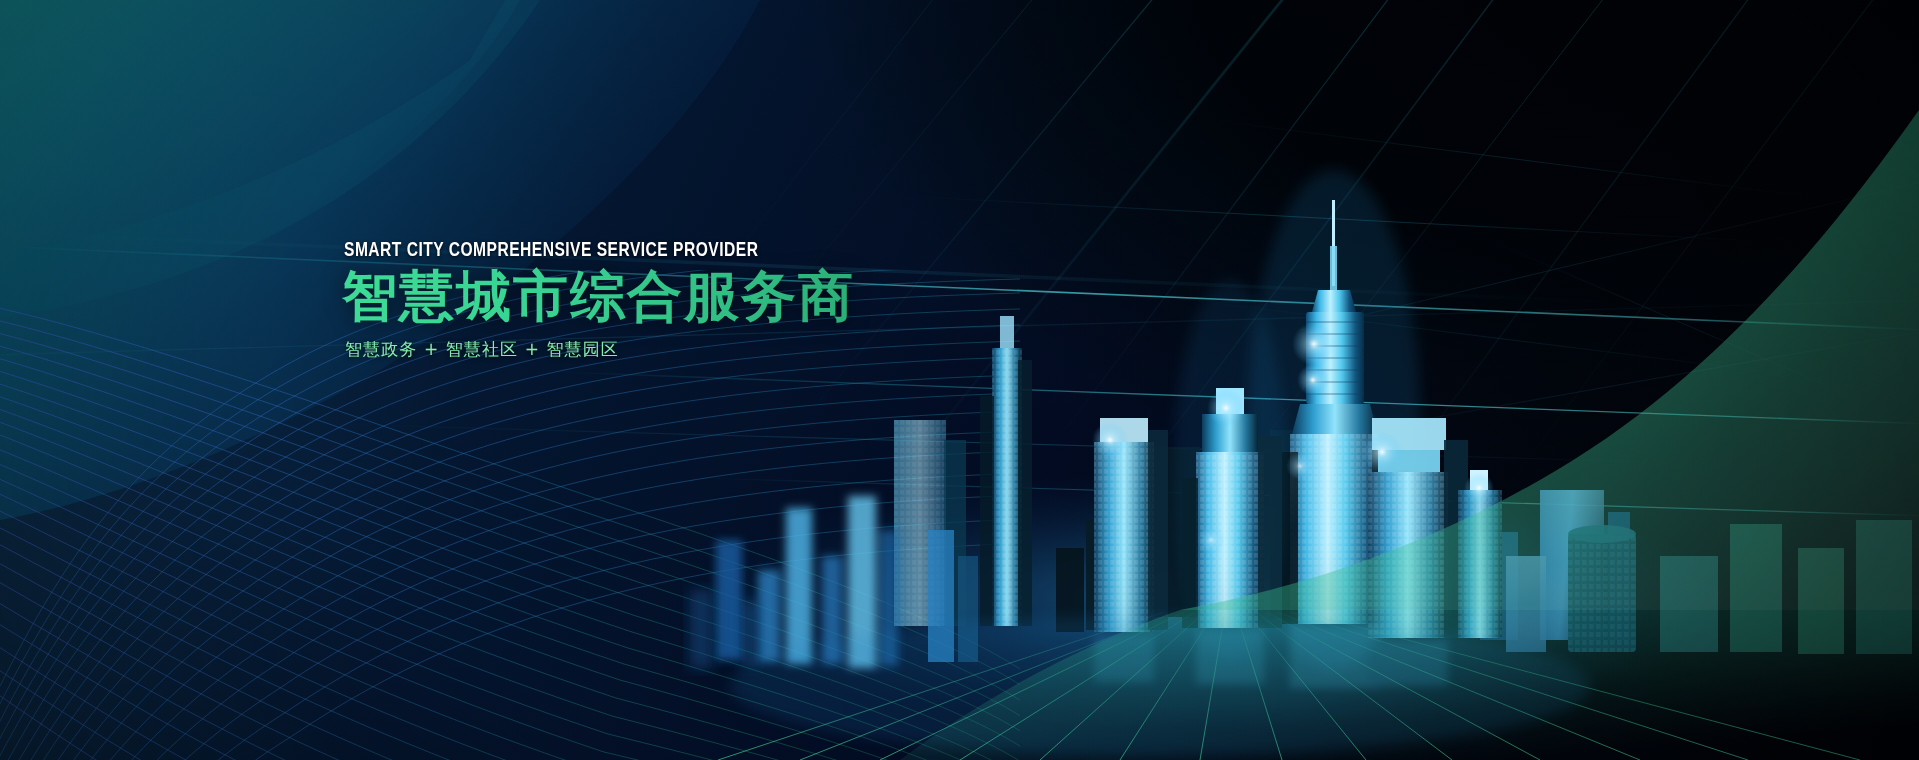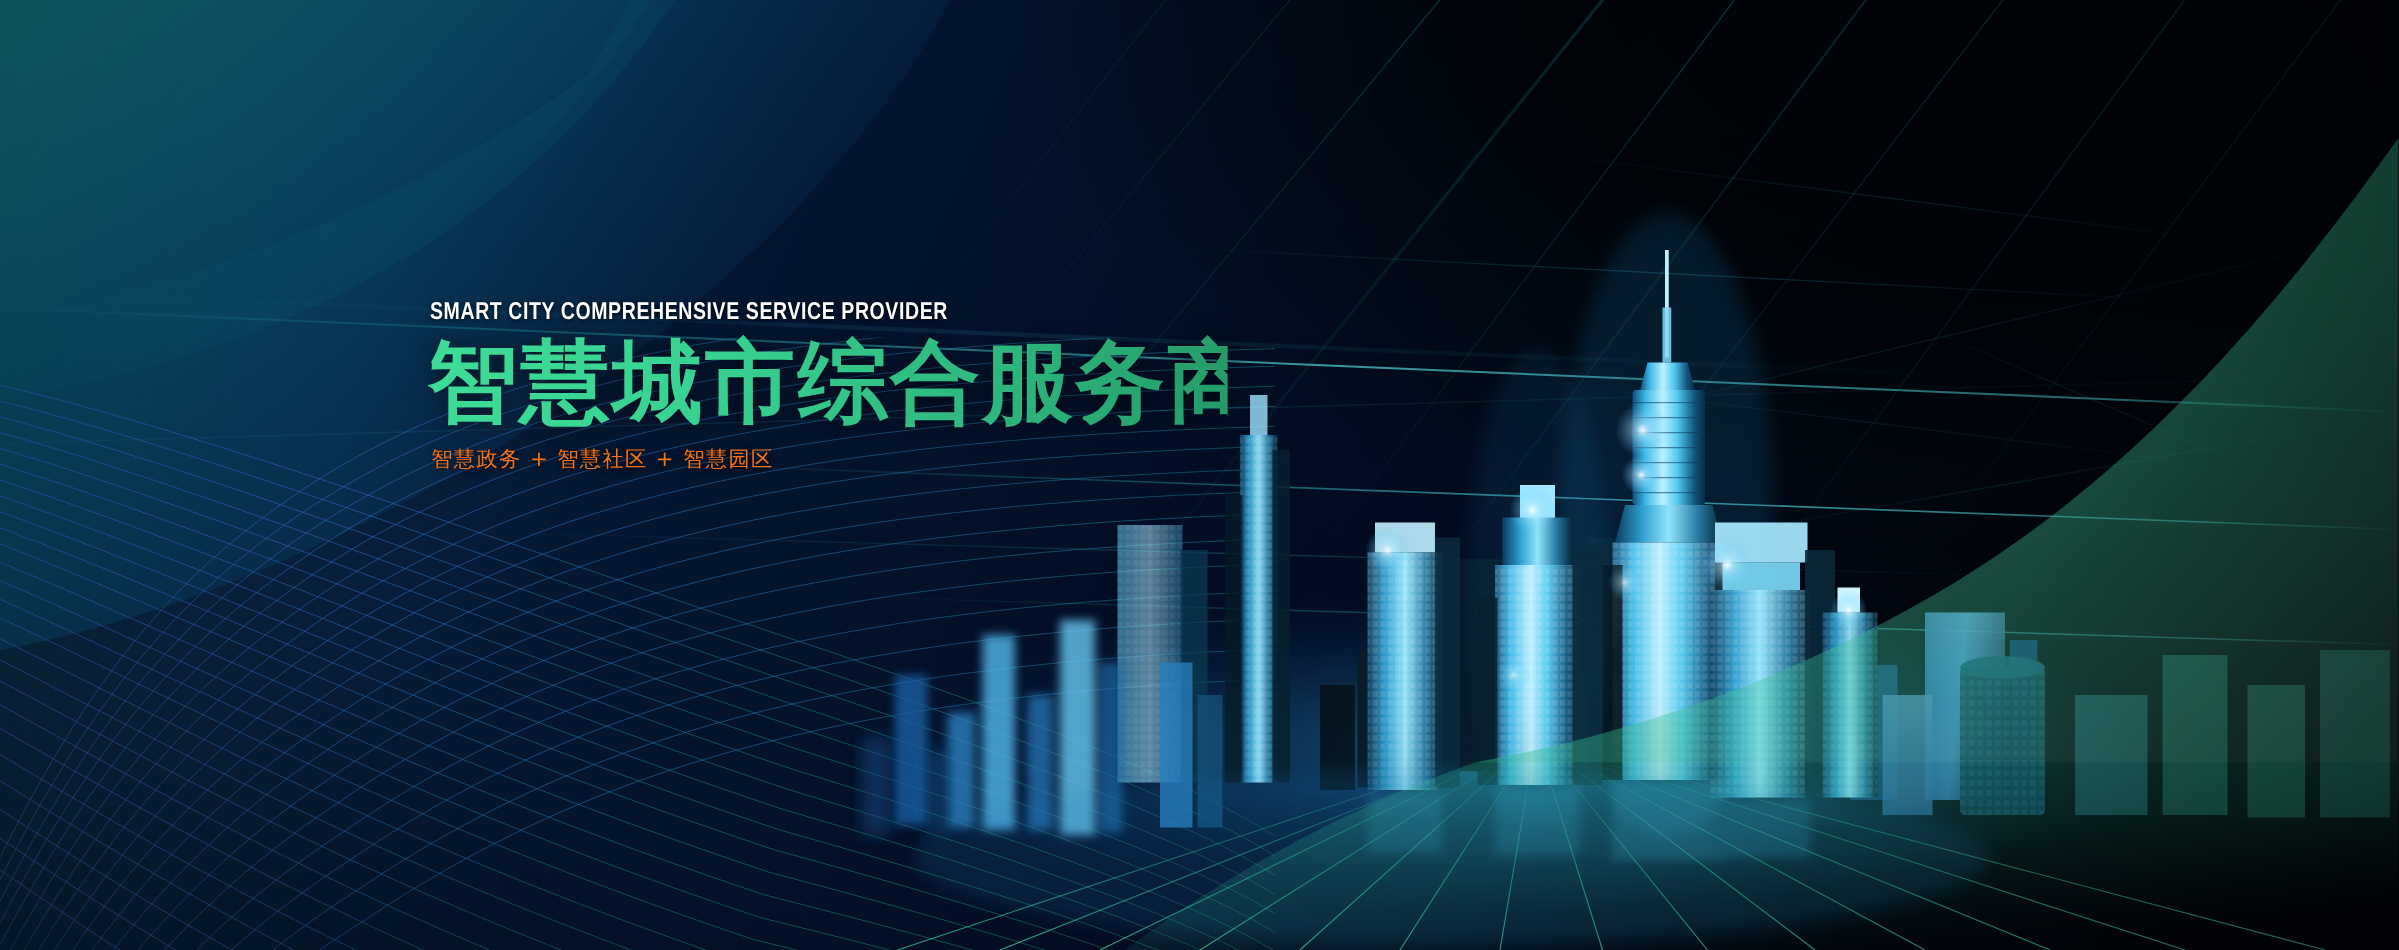--- a/index.html
+++ b/index.html
@@ -70,38 +70,38 @@
     letter-spacing:0.6px;
     color:#ffffff;
     font-family:"Liberation Sans Narrow","Liberation Sans",sans-serif;
     transform:scaleX(0.80);
     transform-origin:left center;
     white-space:nowrap;
     text-shadow:0 1px 4px rgba(0,0,0,.8);
   }
   .headline{
     margin:0;
-    font-size:72px;
+    font-size:55px;
     line-height:1.06;
     font-weight:700;
     white-space:nowrap;
     letter-spacing:2px;
     font-family:"DejaVu Sans","Liberation Sans",sans-serif;
     background:linear-gradient(100deg,#3ddc96 0%,#38d392 32%,#2eb97f 68%,#249b68 100%);
     -webkit-background-clip:text;
     background-clip:text;
     color:transparent;
     -webkit-text-fill-color:transparent;
     filter:drop-shadow(0 2px 10px rgba(0,0,0,.55));
   }
   .subline{
     margin:13px 0 0 3px;
     font-size:17px;
     letter-spacing:1.1px;
-    color:#f97316;
+    color:#86efac;
     font-family:"DejaVu Sans","Liberation Sans",sans-serif;
     white-space:nowrap;
     text-shadow:0 1px 5px rgba(0,0,0,.85);
   }
 </style>
 </head>
 <body>
 
 <div class="banner">
 

